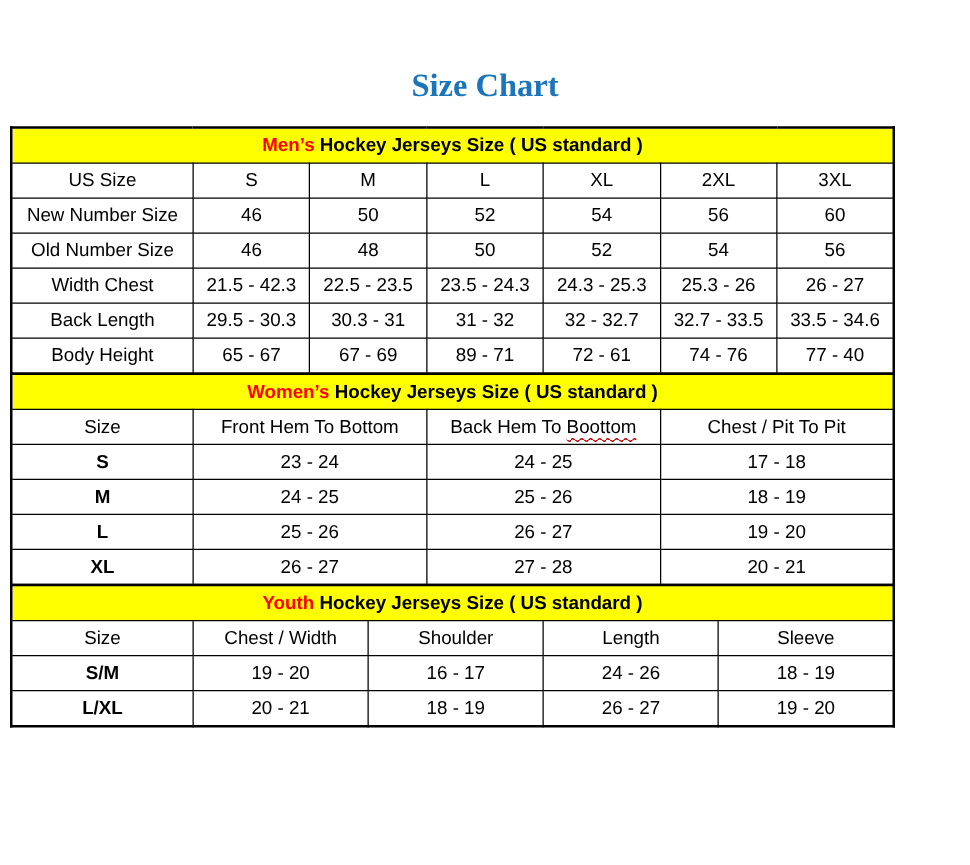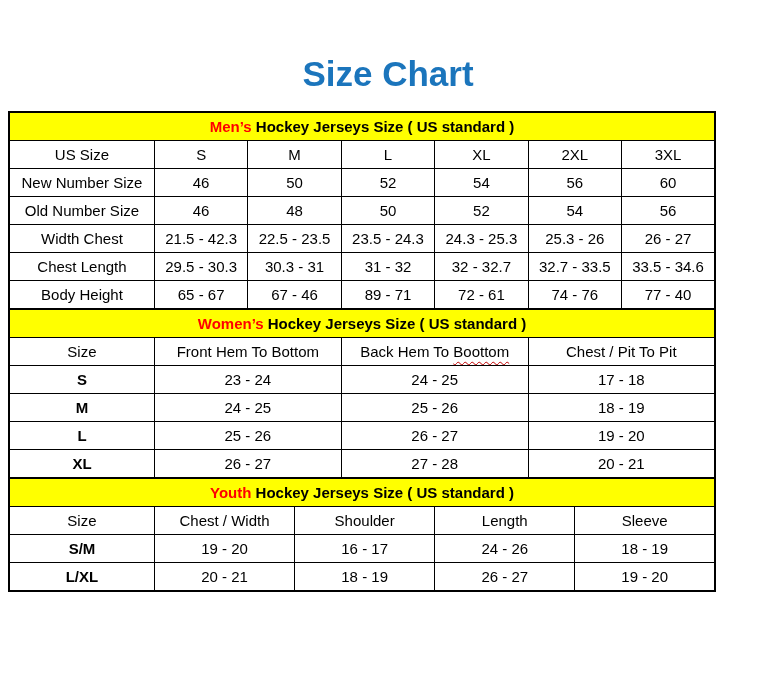--- a/index.html
+++ b/index.html
@@ -10,24 +10,25 @@
   body {
     width: 776px;
     height: 692px;
     font-family: "Liberation Sans", sans-serif;
     color: #000000;
     overflow: hidden;
   }
   .page-title {
     margin: 54px 0 0 0;
     text-align: center;
-    font-size: 35px;
+    font-size: 26px;
     font-weight: bold;
     color: #1b75bc;
     letter-spacing: 0px;
+    font-family: Liberation Serif, serif;
   }
   .chart-wrap {
     width: 760px;
     margin: 17px auto 16px auto;
   }
   table.size-table {
     border-collapse: collapse;
     table-layout: fixed;
     width: 708px;
     border: 2px solid #000;
@@ -120,32 +121,32 @@
         <tr>
           <td class="rowlabel">Width Chest</td>
           <td>21.5 - 42.3</td>
           <td>22.5 - 23.5</td>
           <td>23.5 - 24.3</td>
           <td>24.3 - 25.3</td>
           <td>25.3 - 26</td>
           <td>26 - 27</td>
         </tr>
         <tr>
-          <td class="rowlabel">Chest Length</td>
+          <td class="rowlabel">Back Length</td>
           <td>29.5 - 30.3</td>
           <td>30.3 - 31</td>
           <td>31 - 32</td>
           <td>32 - 32.7</td>
           <td>32.7 - 33.5</td>
           <td>33.5 - 34.6</td>
         </tr>
         <tr>
           <td class="rowlabel">Body Height</td>
           <td>65 - 67</td>
-          <td>67 - 46</td>
+          <td>67 - 69</td>
           <td>89 - 71</td>
           <td>72 - 61</td>
           <td>74 - 76</td>
           <td>77 - 40</td>
         </tr>
       </tbody>
     </table>
     <table class="size-table">
       <colgroup>
         <col style="width: 20.6%;">

